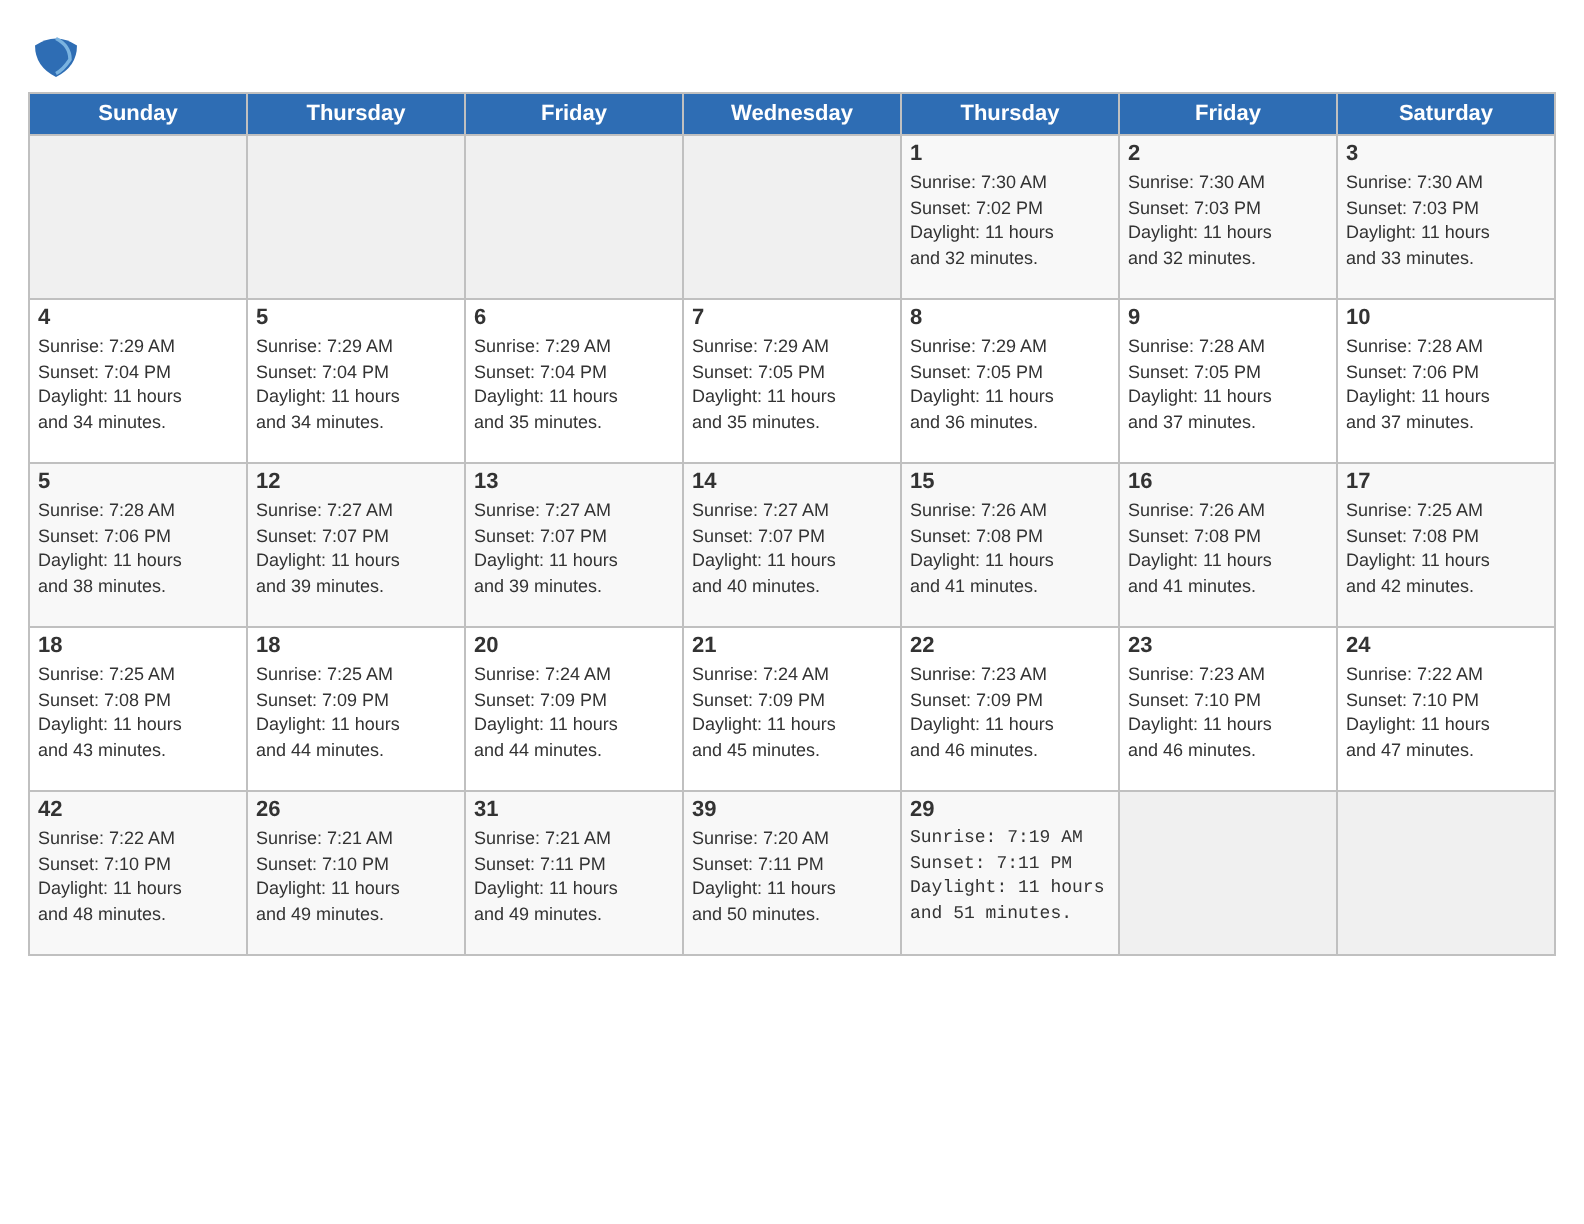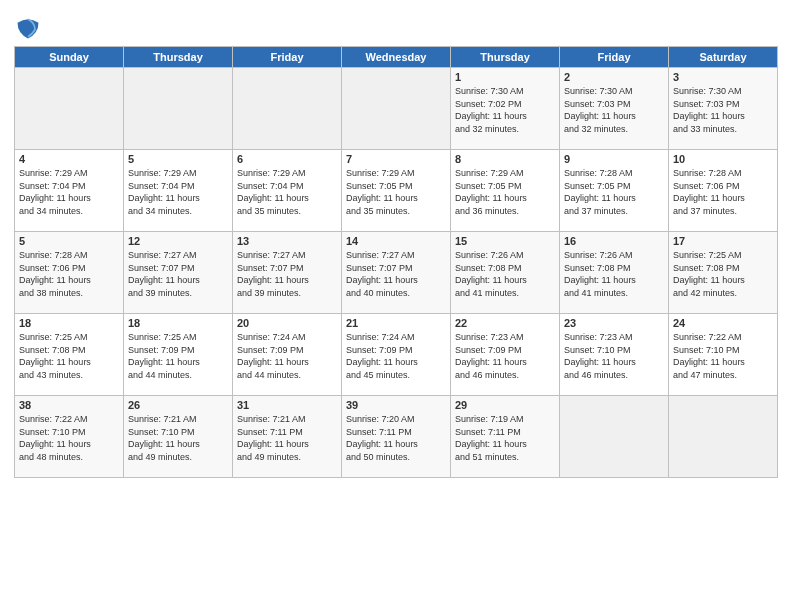--- a/index.html
+++ b/index.html
@@ -312,21 +312,21 @@
           <td>
             <span class="day-num">24</span>
             <div class="day-info" style="white-space: pre-line;">Sunrise: 7:22 AM
 Sunset: 7:10 PM
 Daylight: 11 hours
 and 47 minutes.</div>
           </td>
         </tr>
         <tr>
           <td>
-            <span class="day-num">38</span>
+            <span class="day-num">42</span>
             <div class="day-info" style="white-space: pre-line;">Sunrise: 7:22 AM
 Sunset: 7:10 PM
 Daylight: 11 hours
 and 48 minutes.</div>
           </td>
           <td>
             <span class="day-num">26</span>
             <div class="day-info" style="white-space: pre-line;">Sunrise: 7:21 AM
 Sunset: 7:10 PM
 Daylight: 11 hours
@@ -341,21 +341,21 @@
           </td>
           <td>
             <span class="day-num">39</span>
             <div class="day-info" style="white-space: pre-line;">Sunrise: 7:20 AM
 Sunset: 7:11 PM
 Daylight: 11 hours
 and 50 minutes.</div>
           </td>
           <td>
             <span class="day-num">29</span>
-            <div class="day-info" style="white-space: pre-line;">Sunrise: 7:19 AM
+            <div class="day-info" style="white-space: pre-line; font-family: Liberation Mono, monospace;">Sunrise: 7:19 AM
 Sunset: 7:11 PM
 Daylight: 11 hours
 and 51 minutes.</div>
           </td>
           <td class="empty-cell"></td>
           <td class="empty-cell"></td>
         </tr>
       </tbody>
   </table>
 </div>

